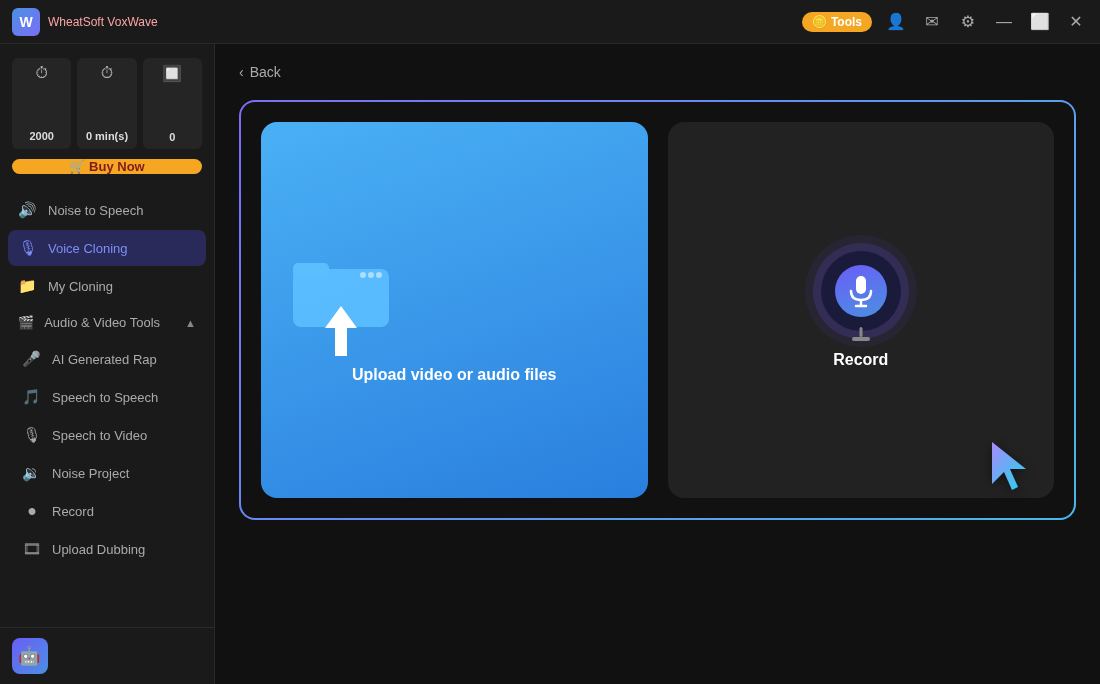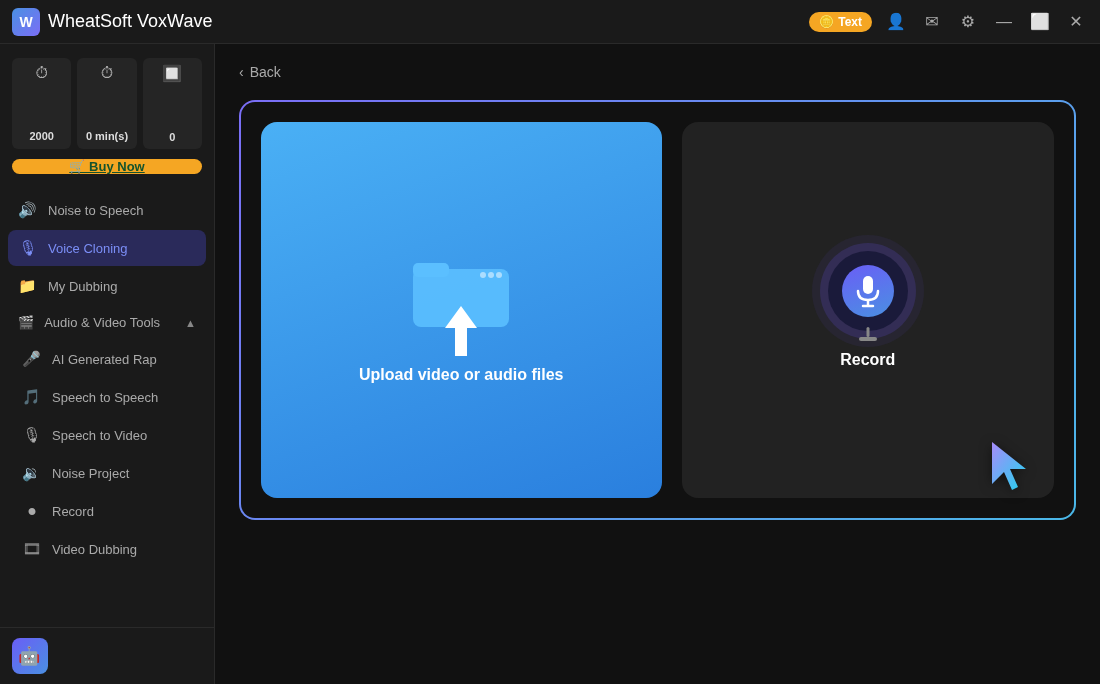--- a/index.html
+++ b/index.html
@@ -10,21 +10,21 @@
       height: 44px;
       background: #1a1a1a;
       display: flex;
       align-items: center;
       justify-content: space-between;
       padding: 0 12px;
       border-bottom: 1px solid #2a2a2a;
     }
     .titlebar-left { display: flex; align-items: center; gap: 8px; }
     .app-logo { width: 28px; height: 28px; background: linear-gradient(135deg, #4a90e2, #7b6ef6); border-radius: 6px; display: flex; align-items: center; justify-content: center; font-size: 14px; color: #fff; font-weight: bold; }
-    .app-name { color: #ffffff; font-size: 18px; font-weight: 500; }
+    .app-name { color: #fca5a5; font-size: 12px; font-weight: 500; }
     .titlebar-right { display: flex; align-items: center; gap: 12px; }
     .earn-btn { background: #f5a623; color: #fff; border: none; border-radius: 12px; padding: 3px 10px; font-size: 12px; cursor: pointer; display: flex; align-items: center; gap: 4px; font-weight: 600; }
     .titlebar-icon { color: #aaa; font-size: 16px; cursor: pointer; width: 24px; text-align: center; }
 
     
     .layout { display: flex; height: calc(684px - 44px); }
 
     
     .sidebar {
       width: 215px;
@@ -43,31 +43,30 @@
       padding: 6px 4px;
       text-align: center;
       font-size: 10px;
       color: #aaa;
     }
     .stat-icon { font-size: 16px; color: #ccc; margin-bottom: 2px; }
     .stat-value { font-size: 11px; color: #ddd; font-weight: 600; margin-top: 48px; }
     .buy-btn {
       width: 100%;
       background: #f5a623;
-      color: #14532d;
+      color: #7f1d1d;
       border: none;
       border-radius: 8px;
       font-size: 13px;
       font-weight: 600;
       cursor: pointer;
       display: flex;
       align-items: center;
       justify-content: center;
       gap: 6px;
-      text-decoration: underline;
     }
 
     .sidebar-nav { flex: 1; overflow-y: auto; padding: 8px 8px; }
     .sidebar-nav::-webkit-scrollbar { width: 4px; }
     .sidebar-nav::-webkit-scrollbar-thumb { background: #333; border-radius: 2px; }
 
     .nav-item {
       display: flex;
       align-items: center;
       gap: 10px;
@@ -126,25 +125,24 @@
       max-height: 420px;
       position: relative;
     }
 
     .upload-card {
       flex: 1;
       background: linear-gradient(160deg, #4ab0f5, #2a7fde);
       border-radius: 16px;
       display: flex;
       flex-direction: column;
-      align-items: center;
       justify-content: center;
       cursor: pointer;
       gap: 20px;
-      padding: 44px;
+      padding: 30px;
       transition: opacity 0.2s;
     }
 
     .upload-label {
       color: #fff;
       font-size: 16px;
       font-weight: 700;
       text-align: center;
     }
 
@@ -227,21 +225,21 @@
 <body>
 
 <div class="titlebar">
   <div class="titlebar-left">
     <div class="app-logo">W</div>
     <span class="app-name">WheatSoft VoxWave</span>
   </div>
   <div class="titlebar-right">
     <button class="earn-btn">
       <span>🪙</span>
-      <span>Text</span>
+      <span>Tools</span>
     </button>
     <span class="titlebar-icon">👤</span>
     <span class="titlebar-icon">✉</span>
     <span class="titlebar-icon">⚙</span>
     <span class="titlebar-icon">—</span>
     <span class="titlebar-icon">⬜</span>
     <span class="titlebar-icon">✕</span>
   </div>
 </div>
 
@@ -272,21 +270,21 @@
       <div class="nav-item">
         <span class="nav-icon">🔊</span>
         <span>Noise to Speech</span>
       </div>
       <div class="nav-item active">
         <span class="nav-icon">🎙</span>
         <span>Voice Cloning</span>
       </div>
       <div class="nav-item">
         <span class="nav-icon">📁</span>
-        <span>My Dubbing</span>
+        <span>My Cloning</span>
       </div>
 
       <div class="nav-section">
         <div class="nav-section-left">
           <span class="nav-icon">🎬</span>
           <span>Audio &amp; Video Tools</span>
         </div>
         <span style="font-size:11px; color:#888;">▲</span>
       </div>
 
@@ -306,21 +304,21 @@
         <div class="nav-item">
           <span class="nav-icon">🔉</span>
           <span>Noise Project</span>
         </div>
         <div class="nav-item">
           <span class="nav-icon">⏺</span>
           <span>Record</span>
         </div>
         <div class="nav-item">
           <span class="nav-icon">🎞</span>
-          <span>Video Dubbing</span>
+          <span>Upload Dubbing</span>
         </div>
       </div>
     </div>
 
     <div class="sidebar-bottom">
       <div class="chat-widget">
         <div class="chat-avatar">🤖</div>
       </div>
     </div>
   </div>

